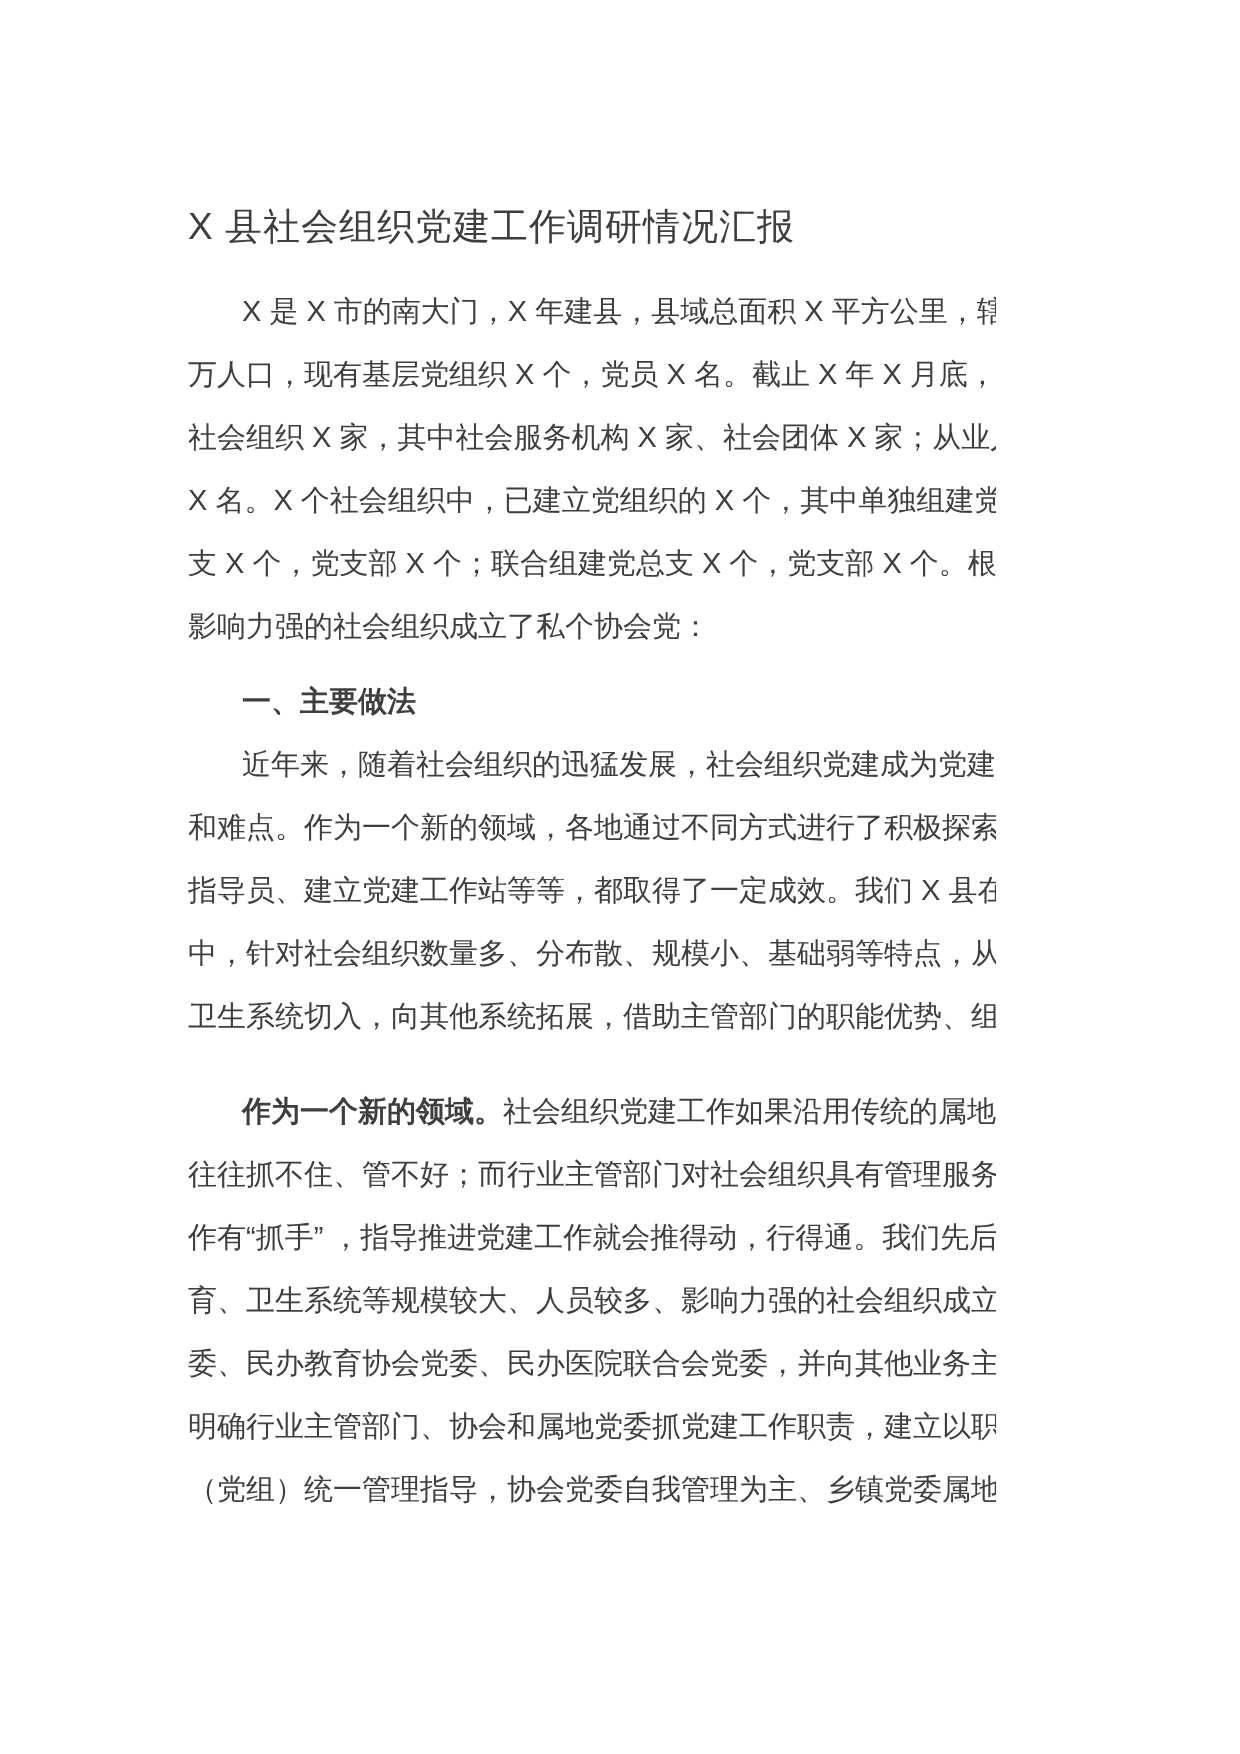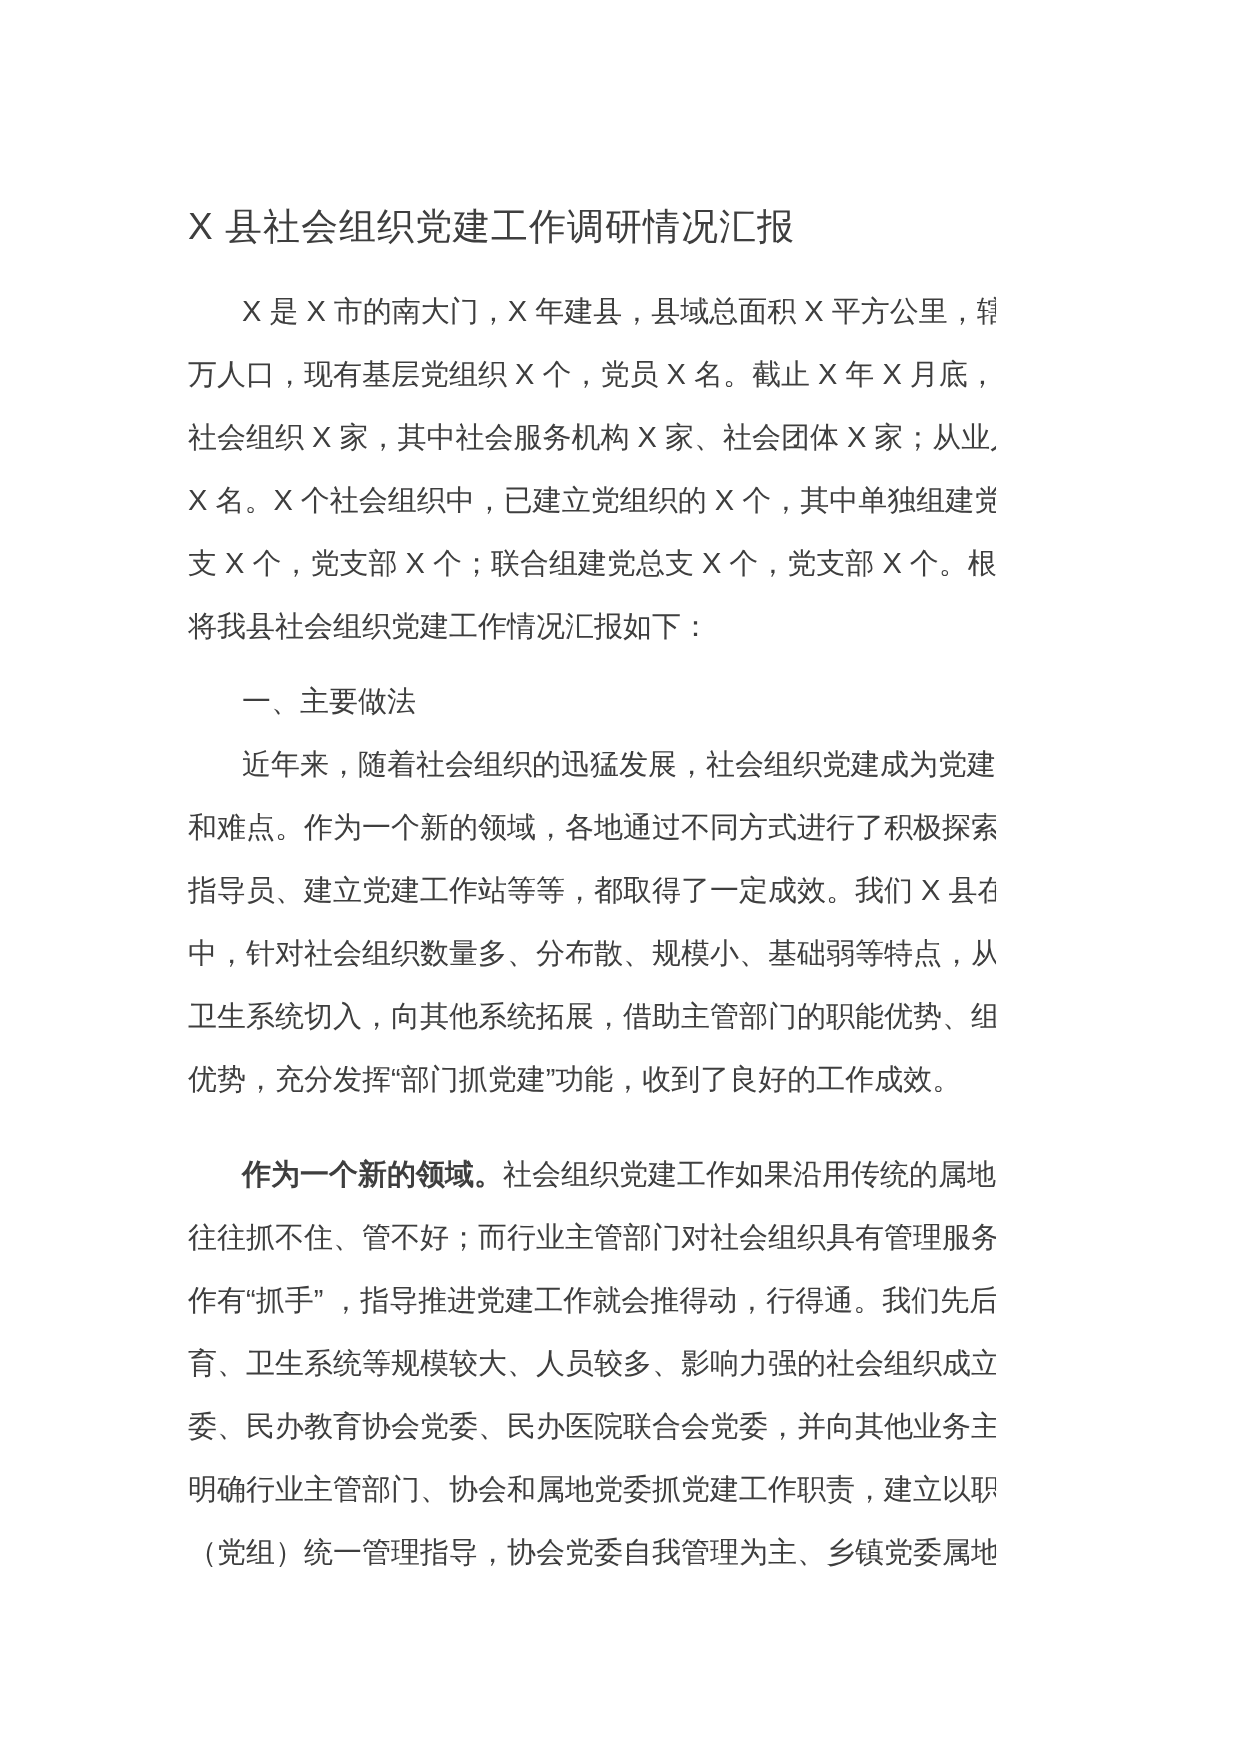--- a/index.html
+++ b/index.html
@@ -34,21 +34,21 @@
     margin-top: 30px;
   }
   .para.spaced {
     margin-top: 32px;
   }
   .heading {
     margin-top: 12px;
     height: 63px;
     line-height: 63px;
     font-size: 29px;
-    font-weight: 400;
+    font-weight: 700;
     text-indent: 54px;
     white-space: nowrap;
     overflow: hidden;
   }
   .line {
     height: 63px;
     line-height: 63px;
     font-size: 29px;
     white-space: nowrap;
     overflow: hidden;
@@ -66,30 +66,29 @@
 <div class="page">
   <div class="content">
     <div class="doc-title">X 县社会组织党建工作调研情况汇报</div>
     <div id="doc-body">
         <div class="para first">
           <div class="line indent">X 是 X 市的南大门，X 年建县，县域总面积 X 平方公里，辖 X 个乡镇，X</div>
           <div class="line">万人口，现有基层党组织 X 个，党员 X 名。截止 X 年 X 月底，正式注册登记的</div>
           <div class="line">社会组织 X 家，其中社会服务机构 X 家、社会团体 X 家；从业人员 X 人，党员</div>
           <div class="line">X 名。X 个社会组织中，已建立党组织的 X 个，其中单独组建党委 X 个，党总</div>
           <div class="line">支 X 个，党支部 X 个；联合组建党总支 X 个，党支部 X 个。根据调研要求，现</div>
-          <div class="line">将我县社会组织党建工作情况汇报如下：</div>
+          <div class="line">影响力强的社会组织成立了私个协会党：</div>
         </div>
         <div class="heading">一、主要做法</div>
         <div class="para">
           <div class="line indent">近年来，随着社会组织的迅猛发展，社会组织党建成为党建工作中的重点</div>
           <div class="line">和难点。作为一个新的领域，各地通过不同方式进行了积极探索，如派遣党建</div>
           <div class="line">指导员、建立党建工作站等等，都取得了一定成效。我们 X 县在这几年的探索</div>
           <div class="line">中，针对社会组织数量多、分布散、规模小、基础弱等特点，从工商、教育、</div>
           <div class="line">卫生系统切入，向其他系统拓展，借助主管部门的职能优势、组织优势和资源</div>
-          <div class="line">优势，充分发挥“部门抓党建”功能，收到了良好的工作成效。</div>
         </div>
         <div class="para spaced">
           <div class="line indent"><b>作为一个新的领域。</b>社会组织党建工作如果沿用传统的属地管理模式，</div>
           <div class="line">往往抓不住、管不好；而行业主管部门对社会组织具有管理服务职能，开展工</div>
           <div class="line">作有“抓手” ，指导推进党建工作就会推得动，行得通。我们先后在工商、教</div>
           <div class="line">育、卫生系统等规模较大、人员较多、影响力强的社会组织成立了私个协会党</div>
           <div class="line">委、民办教育协会党委、民办医院联合会党委，并向其他业务主管部门拓展，</div>
           <div class="line">明确行业主管部门、协会和属地党委抓党建工作职责，建立以职能部门党委</div>
           <div class="line">（党组）统一管理指导，协会党委自我管理为主、乡镇党委属地管理为辅的</div>
         </div>

